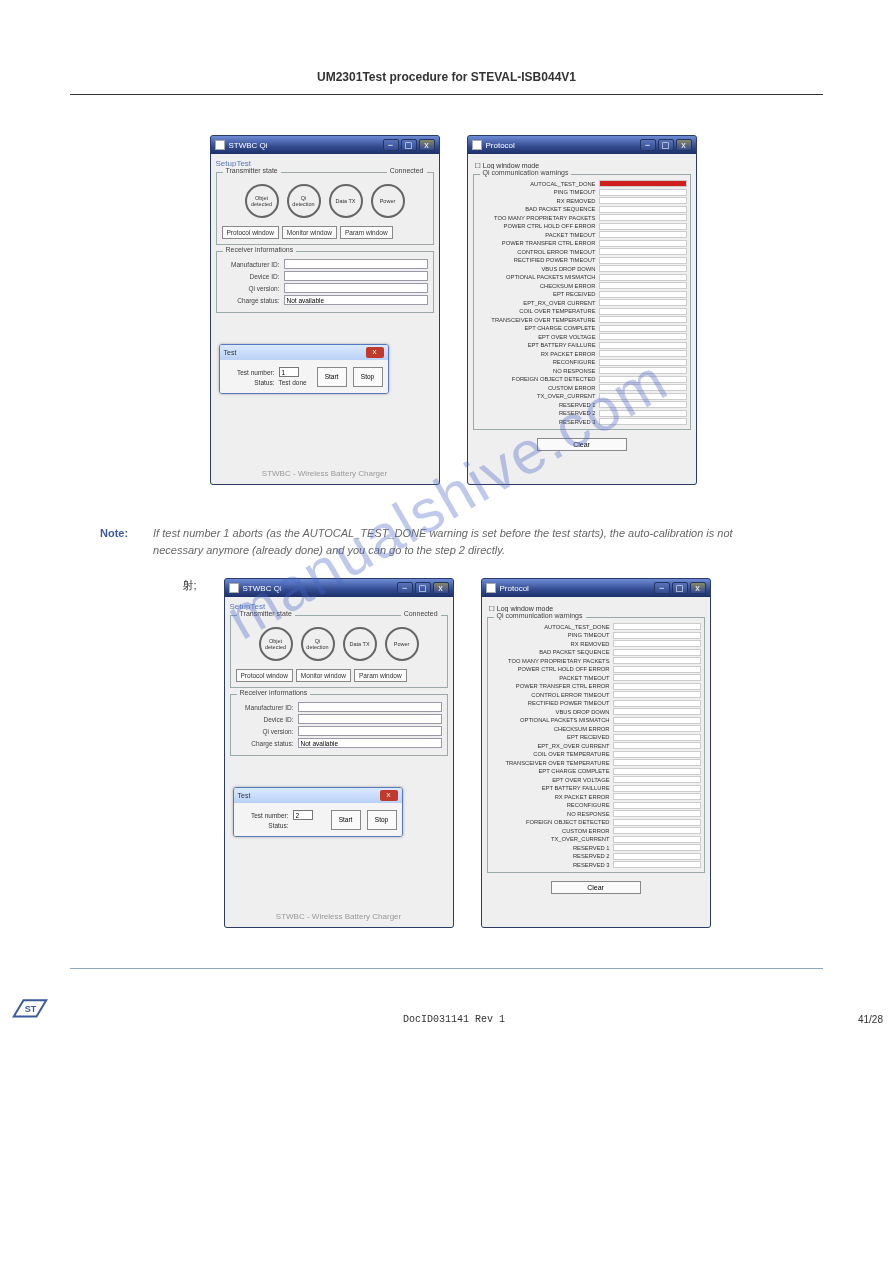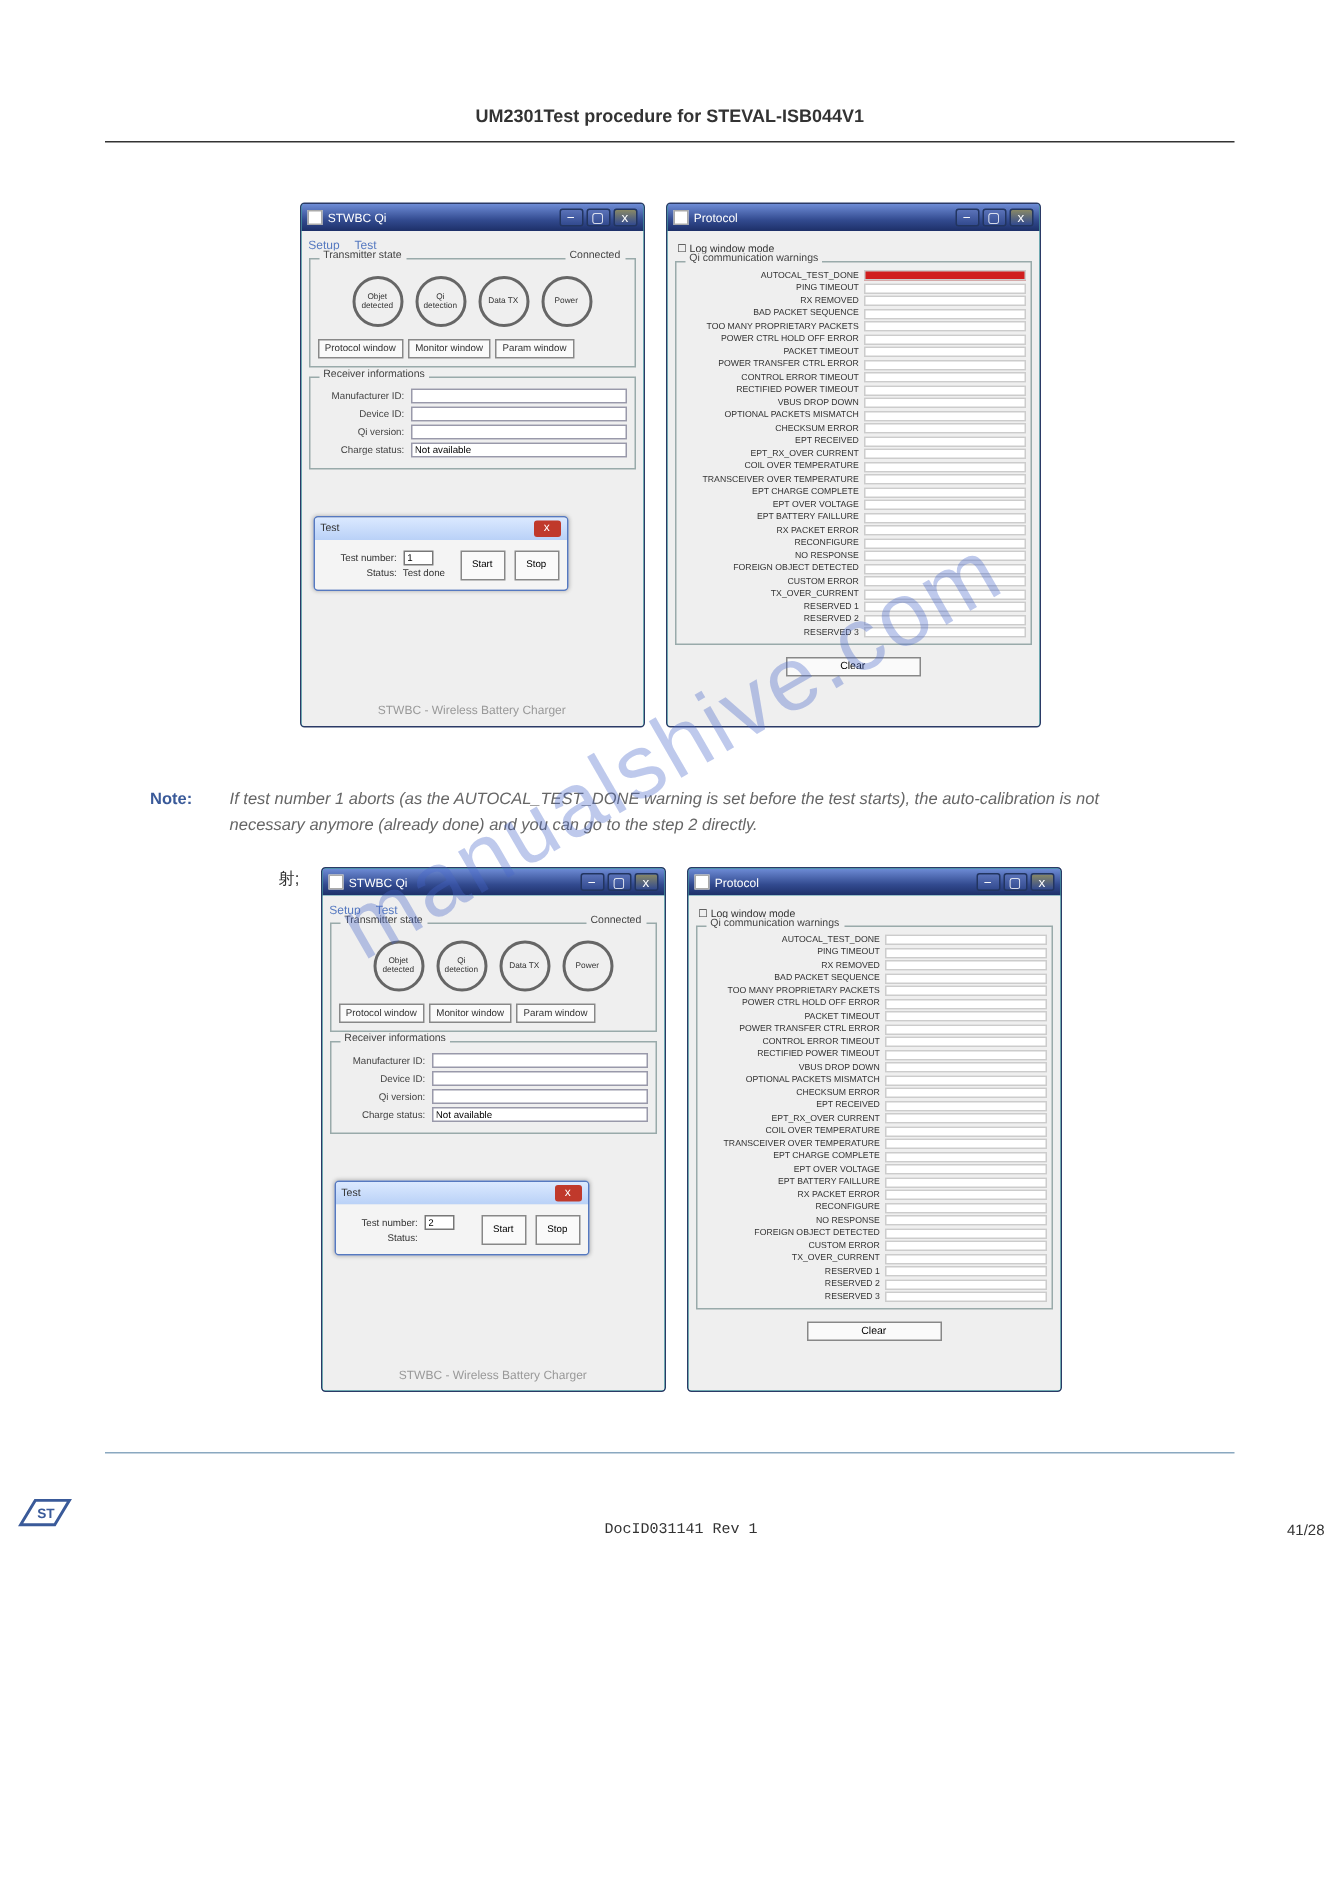--- a/index.html
+++ b/index.html
@@ -33,48 +33,49 @@
     white-space: nowrap;
     font-weight: 400;
     letter-spacing: 2px;
     pointer-events: none;
     z-index: 50;
   }
 
   
   .win {
     width: 230px;
-    background: #5eead4;
+    background: #0369a1;
     border: 1px solid #2b3a66;
     border-radius: 3px;
     overflow: hidden;
     font-size: 7px;
-  }
-  .win.protocol { width: 250px; }
+    margin-left: 13px;
+  }
+  .win.protocol { width: 230px; }
   .titlebar {
     background: linear-gradient(to bottom,#6e8cd6 0%, #324a8f 60%, #1d2f68 100%);
     height: 18px;
     display: flex; align-items: center; padding: 0 4px;
     color: #fff;
   }
   .titlebar .icon-sq {
     width: 10px; height:10px; background: #fff; border:1px solid #aaa; margin-right:4px;
     display:inline-block;
   }
   .titlebar-text { flex:1; font-size:8px; }
   .titlebar-btns { display:flex; gap:2px;}
   .tb-btn {
     width:16px; height:12px; border-radius:2px; text-align:center; line-height:10px;
     font-size:9px; color:#fff;
     background: linear-gradient(#5a72b8,#324a8f);
     border:1px solid #223560;
   }
   .tb-btn.close { background: linear-gradient(#886,#324a8f); }
   .win-body { background:#efefef; padding:5px; min-height: 300px; position:relative;}
-  .menu { color:#5679c0; font-size:8px; display:flex; gap:10px; margin-bottom:4px;}
+  .menu { color:#5679c0; font-size:8px; display:flex; margin-bottom:4px;}
   .groupbox {
     border:1px solid #9aa; padding:5px 5px 5px 5px; margin-bottom:6px; position:relative;
     background:#efefef;
   }
   .gb-title { position:absolute; top:-6px; left:6px; background:#efefef; padding:0 3px; font-size:7px; color:#444;}
   .conn { position:absolute; top:-6px; right:6px; background:#efefef; padding:0 3px; font-size:7px; color:#444;}
   .circles { display:flex; gap:8px; justify-content:center; margin:6px 0 8px;}
   .circle {
     width:34px; height:34px; border:2px solid #666; border-radius:50%;
     display:flex; align-items:center; justify-content:center; text-align:center;

